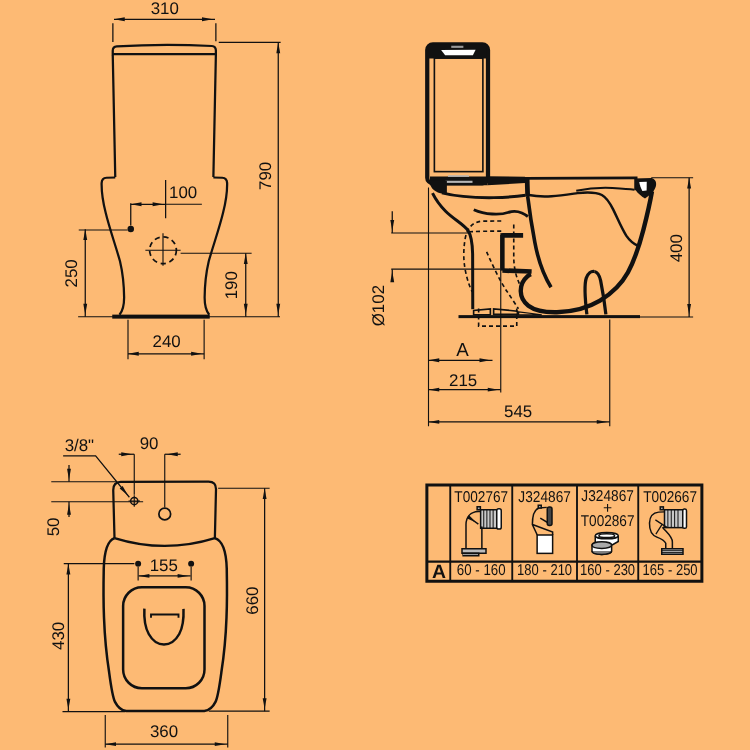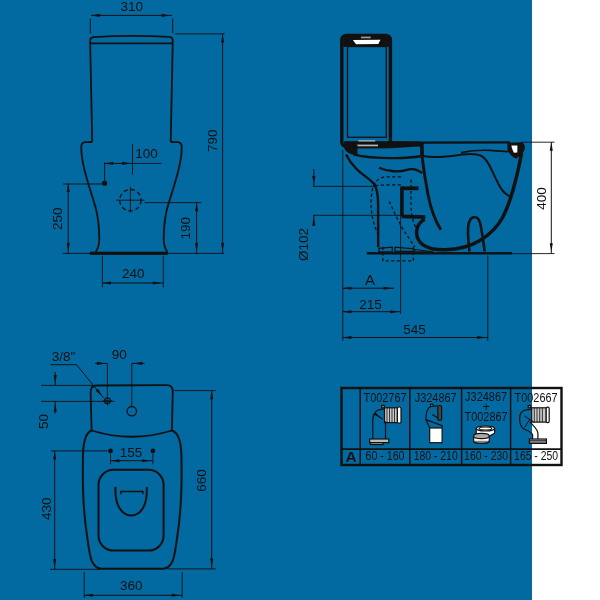--- a/index.html
+++ b/index.html
@@ -1,16 +1,16 @@
 <!DOCTYPE html>
 <html><head>
 <meta charset="utf-8">
 <style>
   html,body{margin:0;padding:0;background:#ffffff;}
-  #page{width:532px;height:600px;position:relative;background:#0369a1;text-align:center;}
+  #page{width:600px;height:600px;position:relative;background:#fdba74;text-align:center;}
   svg{position:absolute;top:0;left:0;}
   text{font-family:"Liberation Sans",sans-serif;fill:#111;}
 </style>
 </head>
 <body>
 <div id="page">
 <svg width="600" height="600" viewBox="0 0 600 600">
 <defs>
   <marker id="ae" markerWidth="12" markerHeight="8" refX="11.2" refY="4" orient="auto" markerUnits="userSpaceOnUse">
     <path d="M9.4,4 L0.8,2.45 L0.8,5.55 Z" fill="#111"></path>

